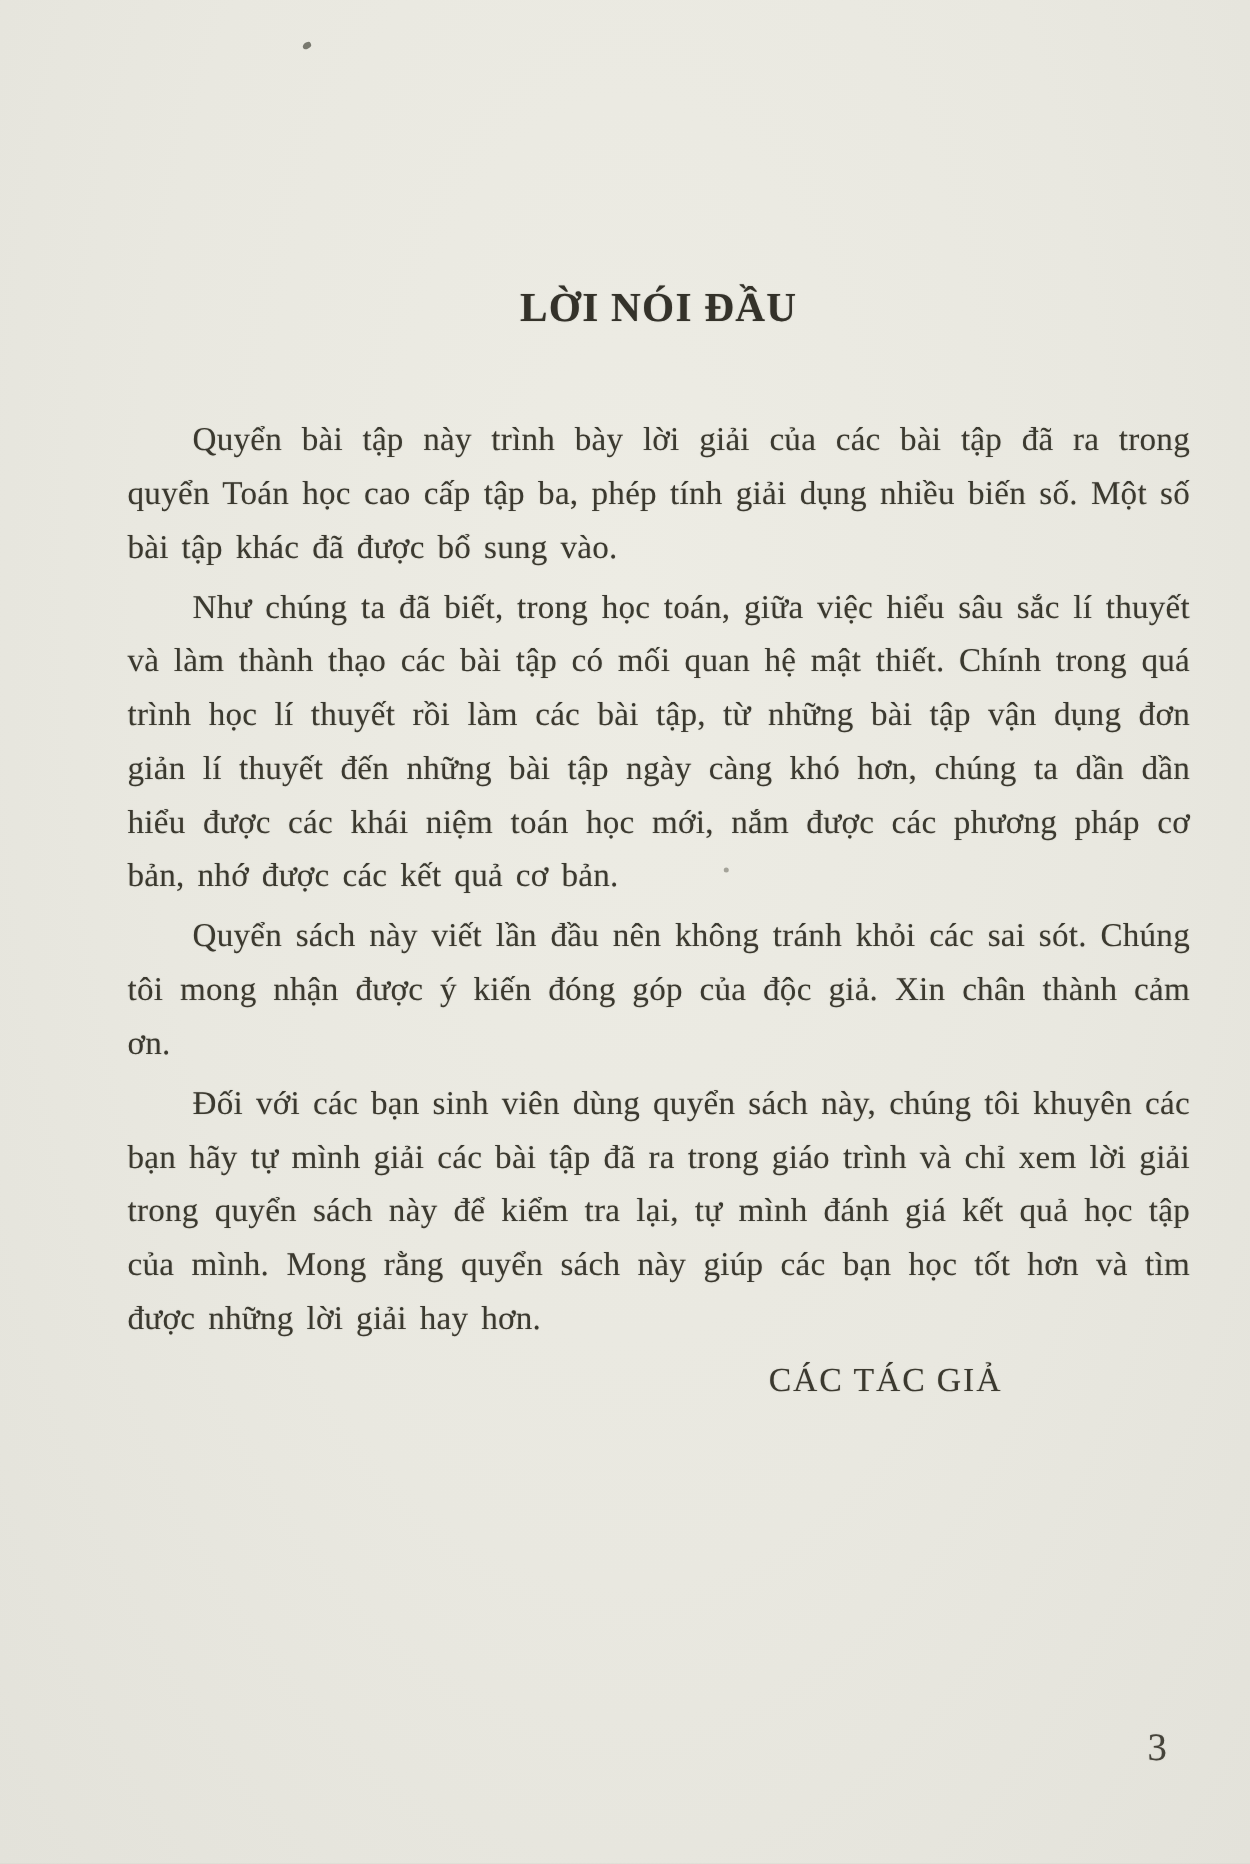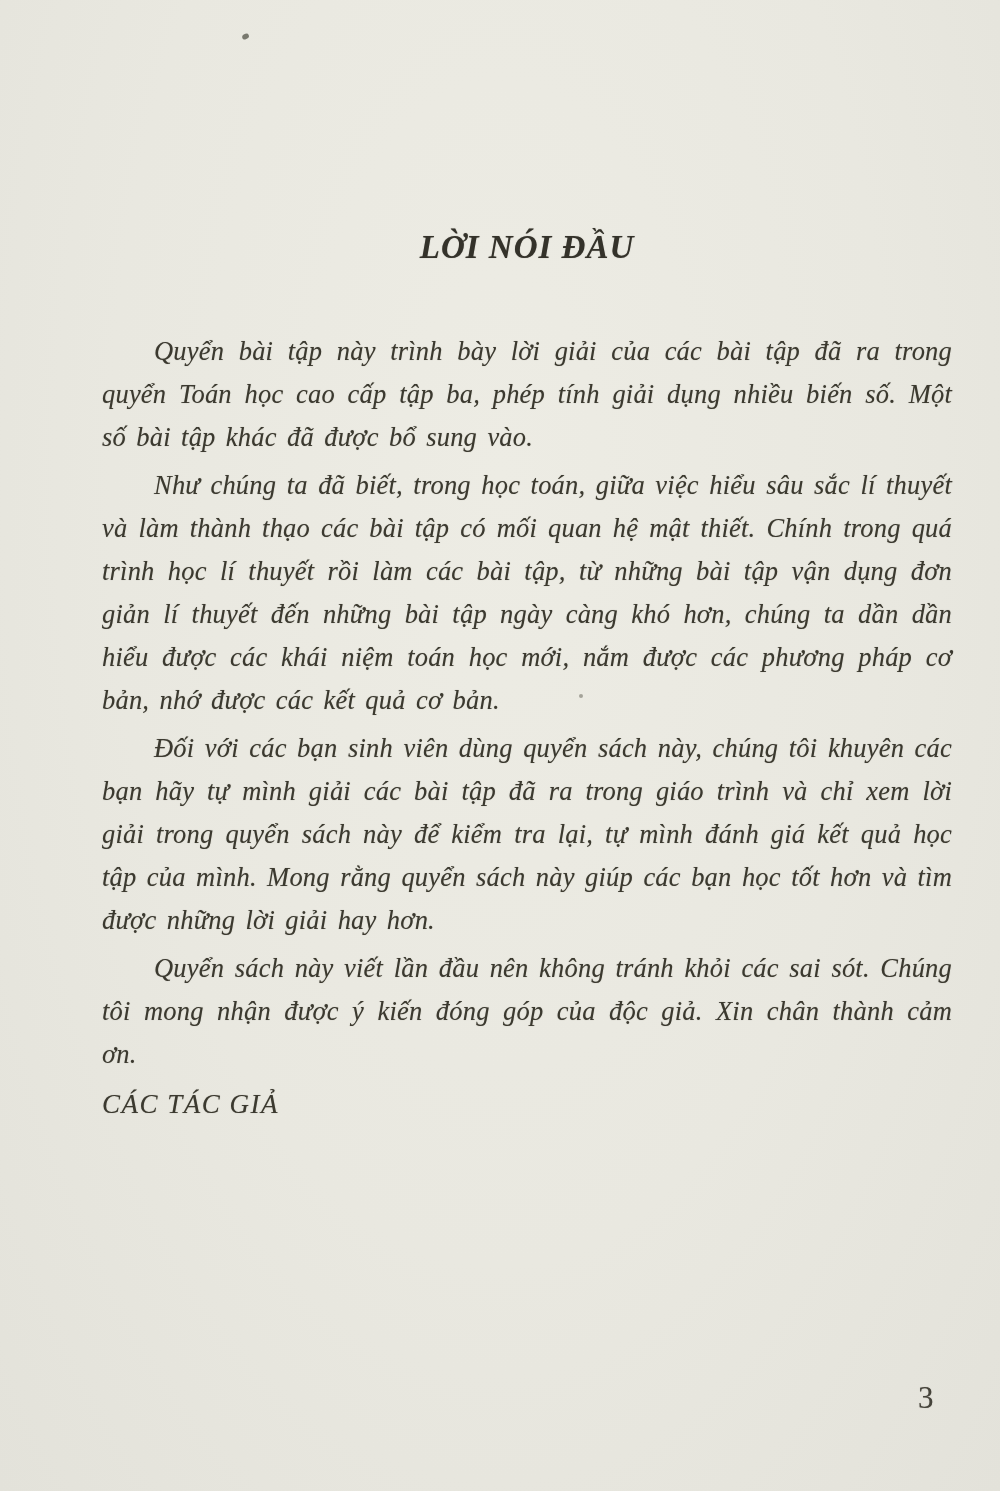--- a/index.html
+++ b/index.html
@@ -16,21 +16,20 @@
     overflow: hidden;
     background: radial-gradient(ellipse at 50% 32%, #edece4 0%, #e9e8e0 55%, #e3e2da 100%);
     font-family: "Liberation Serif", "DejaVu Serif", serif;
     color: #3b392f;
   }
   main.content {
     position: absolute;
     left: 102px;
     top: 226px;
     width: 850px;
-    font-style: italic;
   }
   h1.title {
     margin: 0 0 62px 0;
     font-size: 33px;
     line-height: 42px;
     font-weight: bold;
     text-align: center;
     letter-spacing: 1px;
     color: #34322a;
     text-shadow: 0 0 1px rgba(52,50,42,0.4);
@@ -41,20 +40,21 @@
     line-height: 43px;
     text-align: justify;
     text-indent: 52px;
     word-spacing: 3.5px;
     letter-spacing: 0.2px;
     color: #3b392f;
     text-shadow: 0 0 1px rgba(59,57,47,0.35);
   }
   .signature {
     margin-top: 13px;
+    text-align: right;
     padding-right: 150px;
     font-size: 27px;
     letter-spacing: 1.5px;
     color: #3b392f;
     text-shadow: 0 0 1px rgba(59,57,47,0.35);
   }
   .page-number {
     position: absolute;
     left: 918px;
     top: 1380px;
@@ -88,19 +88,19 @@
 <body>
 
 <div class="scan">
   <span class="speck-1"></span>
   <span class="speck-2"></span>
 
   <main class="content">
     <h1 class="title">LỜI NÓI ĐẦU</h1>
     <p class="para">Quyển bài tập này trình bày lời giải của các bài tập đã ra trong quyển Toán học cao cấp tập ba, phép tính giải dụng nhiều biến số. Một số bài tập khác đã được bổ sung vào.</p>
     <p class="para">Như chúng ta đã biết, trong học toán, giữa việc hiểu sâu sắc lí thuyết và làm thành thạo các bài tập có mối quan hệ mật thiết. Chính trong quá trình học lí thuyết rồi làm các bài tập, từ những bài tập vận dụng đơn giản lí thuyết đến những bài tập ngày càng khó hơn, chúng ta dần dần hiểu được các khái niệm toán học mới, nắm được các phương pháp cơ bản, nhớ được các kết quả cơ bản.</p>
+    <p class="para">Quyển sách này viết lần đầu nên không tránh khỏi các sai sót. Chúng tôi mong nhận được ý kiến đóng góp của độc giả. Xin chân thành cảm ơn.</p>
     <p class="para">Đối với các bạn sinh viên dùng quyển sách này, chúng tôi khuyên các bạn hãy tự mình giải các bài tập đã ra trong giáo trình và chỉ xem lời giải trong quyển sách này để kiểm tra lại, tự mình đánh giá kết quả học tập của mình. Mong rằng quyển sách này giúp các bạn học tốt hơn và tìm được những lời giải hay hơn.</p>
-    <p class="para">Quyển sách này viết lần đầu nên không tránh khỏi các sai sót. Chúng tôi mong nhận được ý kiến đóng góp của độc giả. Xin chân thành cảm ơn.</p>
     <div class="signature">CÁC TÁC GIẢ</div>
   </main>
 
   <div class="page-number">3</div>
 </div>
 
 </body></html>

